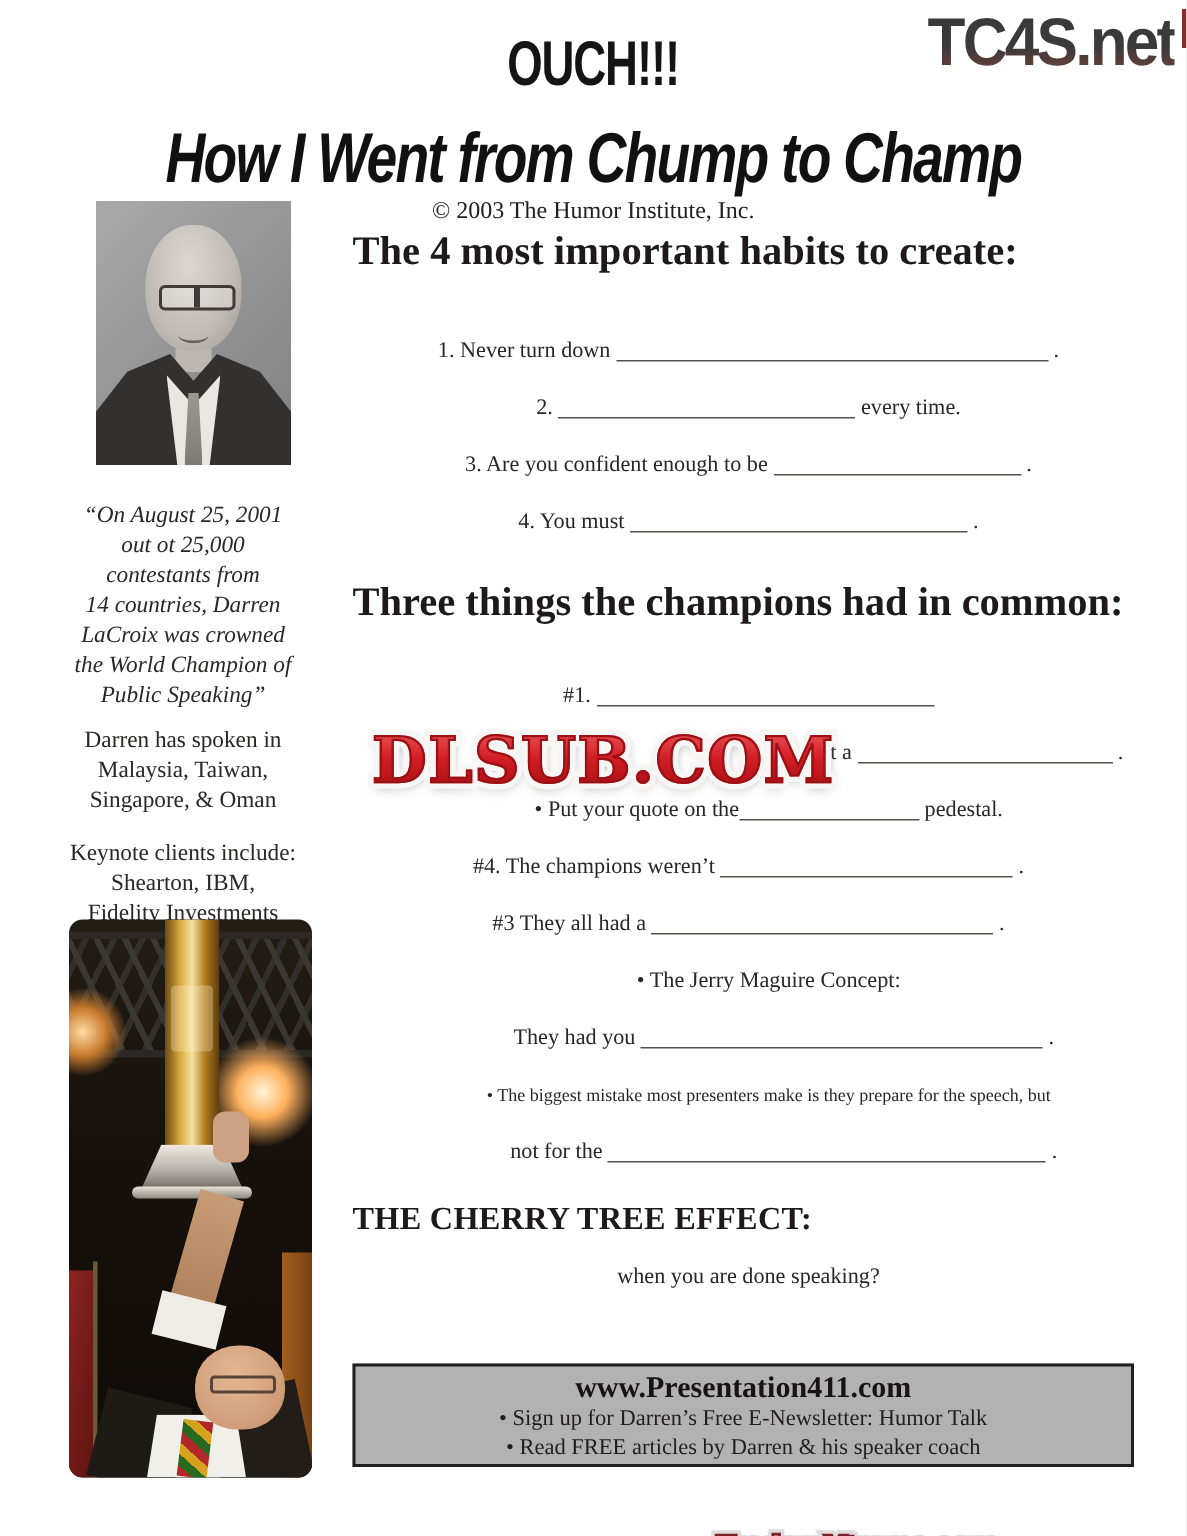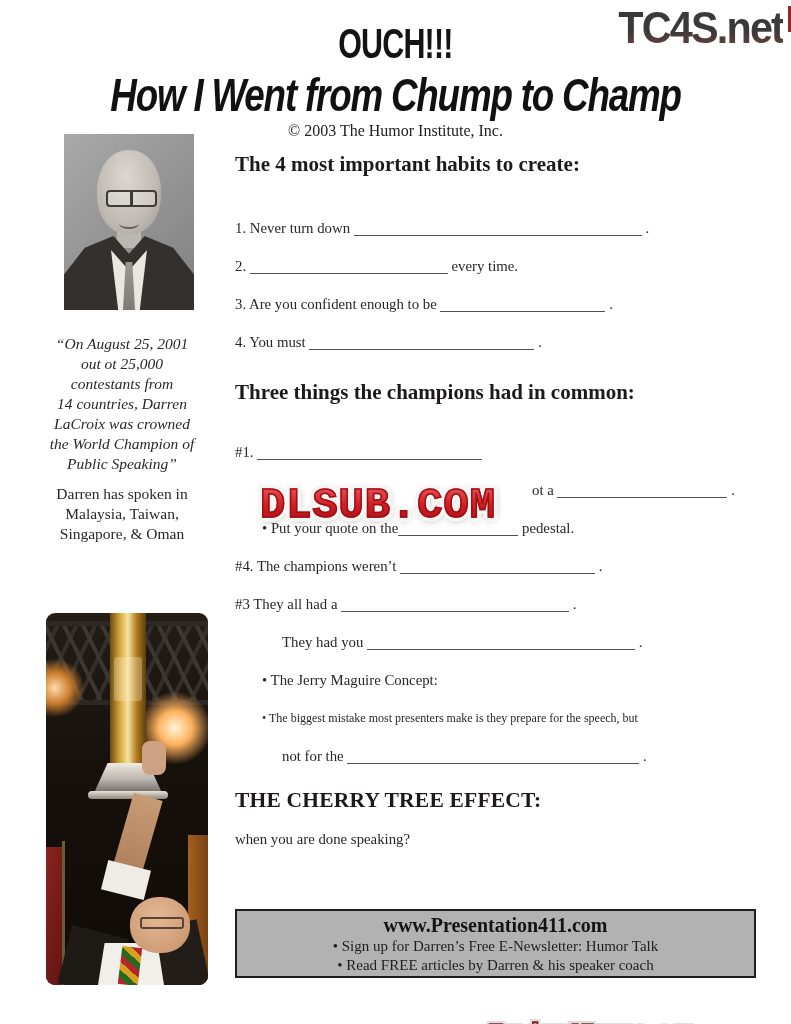--- a/index.html
+++ b/index.html
@@ -4,21 +4,21 @@
 <style>
   html,body{margin:0;padding:0;background:#e8e8e8;}
   .page{position:relative;width:791px;height:1024px;background:#ffffff;margin:0 auto;
         font-family:"Liberation Serif",serif;color:#262222;overflow:hidden;
         border-right:1px solid #d7d7d7;border-bottom:1px solid #cfcfcf;}
 
   
   .title-block{position:absolute;left:0;right:0;top:22px;text-align:center;}
   .main-title{display:inline-block;font-family:"Liberation Sans",sans-serif;font-weight:bold;
       font-size:39px;letter-spacing:-1px;color:#141414;transform:scale(.78,1.08);transform-origin:center;}
-  .sub-title{display:block;margin-top:2px;}
+  .sub-title{display:block;margin-top:12px;}
   .sub-title span{display:inline-block;font-family:"Liberation Sans",sans-serif;font-weight:bold;font-style:italic;
       font-size:46px;letter-spacing:-1.5px;color:#111;transform:scale(.8,1.02);transform-origin:center;white-space:nowrap;}
   .copyright{font-size:16px;margin-top:0px;color:#242021;}
 
   .tc4s{position:absolute;top:2px;right:8px;font-family:"Liberation Sans",sans-serif;font-weight:bold;
       font-size:45px;letter-spacing:-2px;white-space:nowrap;
       background:linear-gradient(#3a393b 0%,#3a393b 55%,#614039 82%,#7d4a42 100%);
       -webkit-background-clip:text;background-clip:text;color:transparent;
       transform:scale(.92,1);transform-origin:right top;}
   .edge-mark{position:absolute;top:6px;right:0;width:3px;height:26px;background:#8c2a26;}
@@ -75,34 +75,34 @@
   .tr-shirt{position:absolute;left:52px;top:330px;width:66px;height:42px;background:#f1efe9;
       clip-path:polygon(10% 0,90% 0,100% 100%,0 100%);}
   .tr-head{position:absolute;left:84px;top:284px;width:60px;height:56px;border-radius:48% 48% 46% 46%;
       background:radial-gradient(ellipse at 45% 35%,#e4b894 0%,#cf9d78 70%,#b07e58 100%);}
   .tr-glasses2{position:absolute;left:94px;top:304px;width:40px;height:8px;border:2px solid #574437;border-radius:3px;}
   .tr-tie{position:absolute;left:74px;top:334px;width:20px;height:38px;transform:rotate(7deg);
       background:repeating-linear-gradient(35deg,#b3262a 0 6px,#27691f 6px 12px,#d6a11f 12px 18px);}
 
   
   .main-col{position:absolute;left:235px;top:152px;width:528px;}
-  .main-col h3{font-size:21px;font-weight:bold;margin:0 0 40px 0;color:#1e1a1b;}
+  .main-col h3{font-size:27px;font-weight:bold;margin:0 0 40px 0;color:#1e1a1b;}
   .main-col h3.sec-gap{margin-top:26px;margin-bottom:36px;}
   .main-col h3.cherry{margin-top:20px;margin-bottom:15px;font-size:21.5px;letter-spacing:.2px;}
-  .ws-line{margin:4px 0 15px 0;line-height:23px;font-size:14.8px;white-space:nowrap;color:#2a2627;}
+  .ws-line{margin:4px 0 15px 0;line-height:23px;font-size:14.8px;white-space:nowrap;color:#2a2627;text-align:center;}
   .ws-line.tight{margin-bottom:0;line-height:22px;}
   .ws-line.indent1{margin-left:27px;}
   .ws-line.indent2{margin-left:47px;}
   .ws-line.fs-sm{font-size:12px;}
   .ws-line.obscured{margin-left:297px;margin-top:12px;}
   .blank{display:inline-block;height:2px;border-bottom:1.5px solid #53504e;vertical-align:-3px;}
 
   
   .wm{position:absolute;white-space:nowrap;}
-  .wm span{position:absolute;left:12px;top:0;white-space:nowrap;font-family:Liberation Mono, monospace;}
+  .wm span{position:absolute;left:0;top:0;white-space:nowrap;}
   .dlsub{left:248px;top:482px;width:300px;height:54px;
       font-family:"DejaVu Serif",serif;font-weight:bold;font-size:42px;letter-spacing:1px;}
   .dlsub .l-stroke{-webkit-text-stroke:9px #f7f6f5;color:#f7f6f5;
       text-shadow:0 4px 7px rgba(110,110,110,.55),4px 0 6px rgba(140,140,140,.4);}
   .dlsub .l-fill{background:linear-gradient(#ee6066 0%,#d21e24 48%,#9e0c11 100%);
       -webkit-background-clip:text;background-clip:text;color:transparent;-webkit-text-stroke:1.5px #9c1014;}
   .traders{left:478px;top:983px;width:312px;height:38px;
       font-family:"Liberation Sans",sans-serif;font-weight:bold;font-size:20px;letter-spacing:0;margin-top:38px;}
   .traders .l-glow{-webkit-text-stroke:8px #dedede;color:#dedede;text-shadow:0 0 4px rgba(180,180,180,.8);}
   .traders .l-stroke{-webkit-text-stroke:3.5px #7c2125;color:#7c2125;}
@@ -142,20 +142,23 @@
   <p class="side-text quote">“On August 25, 2001
 out ot 25,000
 contestants from
 14 countries, Darren
 LaCroix was crowned
 the World Champion of
 Public Speaking”</p>
   <p class="side-text spoken">Darren has spoken in
 Malaysia, Taiwan,
 Singapore, &amp; Oman</p>
+  <p class="side-text keynote">Keynote clients include:
+Shearton, IBM,
+Fidelity Investments</p>
 
   <div class="trophy">
     <div class="tr-truss"></div>
     <div class="tr-glare1"></div>
     <div class="tr-glare2"></div>
     <div class="tr-column"></div>
     <div class="tr-plate"></div>
     <div class="tr-base"></div>
     <div class="tr-lip"></div>
     <div class="tr-hand"></div>
@@ -177,22 +180,22 @@
       <div class="ws-line"><span>1. Never turn down </span><span class="blank" style="width: 288px;"></span><span> .</span></div>
       <div class="ws-line"><span>2. </span><span class="blank" style="width: 198px;"></span><span> every time.</span></div>
       <div class="ws-line"><span>3. Are you confident enough to be </span><span class="blank" style="width: 165px;"></span><span> .</span></div>
       <div class="ws-line"><span>4. You must </span><span class="blank" style="width: 225px;"></span><span> .</span></div>
       <h3 class="sec-gap">Three things the champions had in common:</h3>
       <div class="ws-line"><span>#1. </span><span class="blank" style="width: 225px;"></span></div>
       <div class="ws-line obscured"><span>ot a </span><span class="blank" style="width: 170px;"></span><span> .</span></div>
       <div class="ws-line indent1"><span>• Put your quote on the</span><span class="blank" style="width: 120px;"></span><span> pedestal.</span></div>
       <div class="ws-line"><span>#4. The champions weren’t </span><span class="blank" style="width: 195px;"></span><span> .</span></div>
       <div class="ws-line"><span>#3 They all had a </span><span class="blank" style="width: 228px;"></span><span> .</span></div>
+      <div class="ws-line indent1"><span>• The Jerry Maguire Concept:</span></div>
       <div class="ws-line indent2"><span>They had you </span><span class="blank" style="width: 268px;"></span><span> .</span></div>
-      <div class="ws-line indent1"><span>• The Jerry Maguire Concept:</span></div>
       <div class="ws-line indent1 fs-sm"><span>• The biggest mistake most presenters make is they prepare for the speech, but</span></div>
       <div class="ws-line indent2"><span>not for the </span><span class="blank" style="width: 292px;"></span><span> .</span></div>
       <h3 class="cherry">THE CHERRY TREE EFFECT:</h3>
       <div class="ws-line tight"><span>when you are done speaking?</span></div>
     </div>
 
   <div class="wm dlsub">
     <span class="l-stroke">DLSUB.COM</span>
     <span class="l-fill">DLSUB.COM</span>
   </div>

